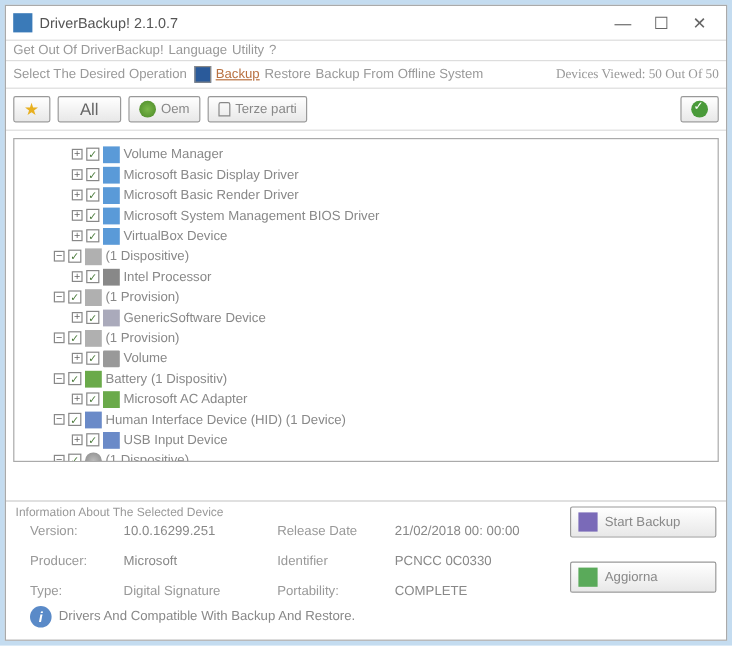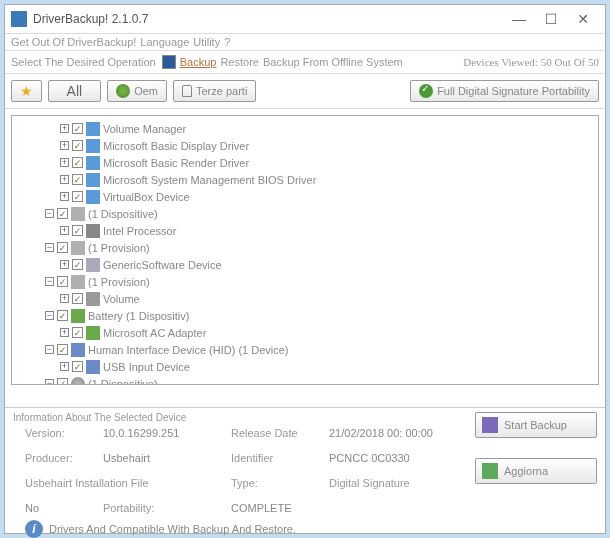--- a/index.html
+++ b/index.html
@@ -92,21 +92,20 @@
     <div class="fbtn">
         <span class="globe"></span>
         <span>Oem</span>
       </div>
     <div class="fbtn">
         <span class="lock"></span>
         <span>Terze parti</span>
       </div>
     <div class="fbtn sig">
         <span class="check-green"></span>
-        <span>Full Digital Signature Portability</span>
       </div>
   </div>
 
   <div class="tree-container">
     <div class="tree" id="tree">
         <div class="tree-row ind1">
           <div class="exp">+</div>
           <div class="cb">✓</div>
           <div class="ico blue"></div>
           <span>Volume Manager</span>
@@ -206,27 +205,25 @@
 
   <div class="info-panel">
     <div class="info-left">
       <div class="info-title">Information About The Selected Device</div>
       <div class="info-grid">
         <span class="lbl">Version:</span>
         <span>10.0.16299.251</span>
         <span class="lbl">Release Date</span>
         <span>21/02/2018 00: 00:00</span>
         <span class="lbl">Producer:</span>
-        <span>Usbehairt</span>
+        <span>Microsoft</span>
         <span class="lbl">Identifier</span>
         <span>PCNCC 0C0330</span>
-        <span class="lbl" style="grid-column:1/3">Usbehairt Installation File</span>
         <span class="lbl">Type:</span>
         <span class="lbl">Digital Signature</span>
-        <span>No</span>
         <span class="lbl">Portability:</span>
         <span>COMPLETE</span>
       </div>
       <div class="compat">
         <div class="info-icon">i</div>
         <div>
           <div>Drivers And Compatible With Backup And Restore.</div>
         </div>
       </div>
     </div>

